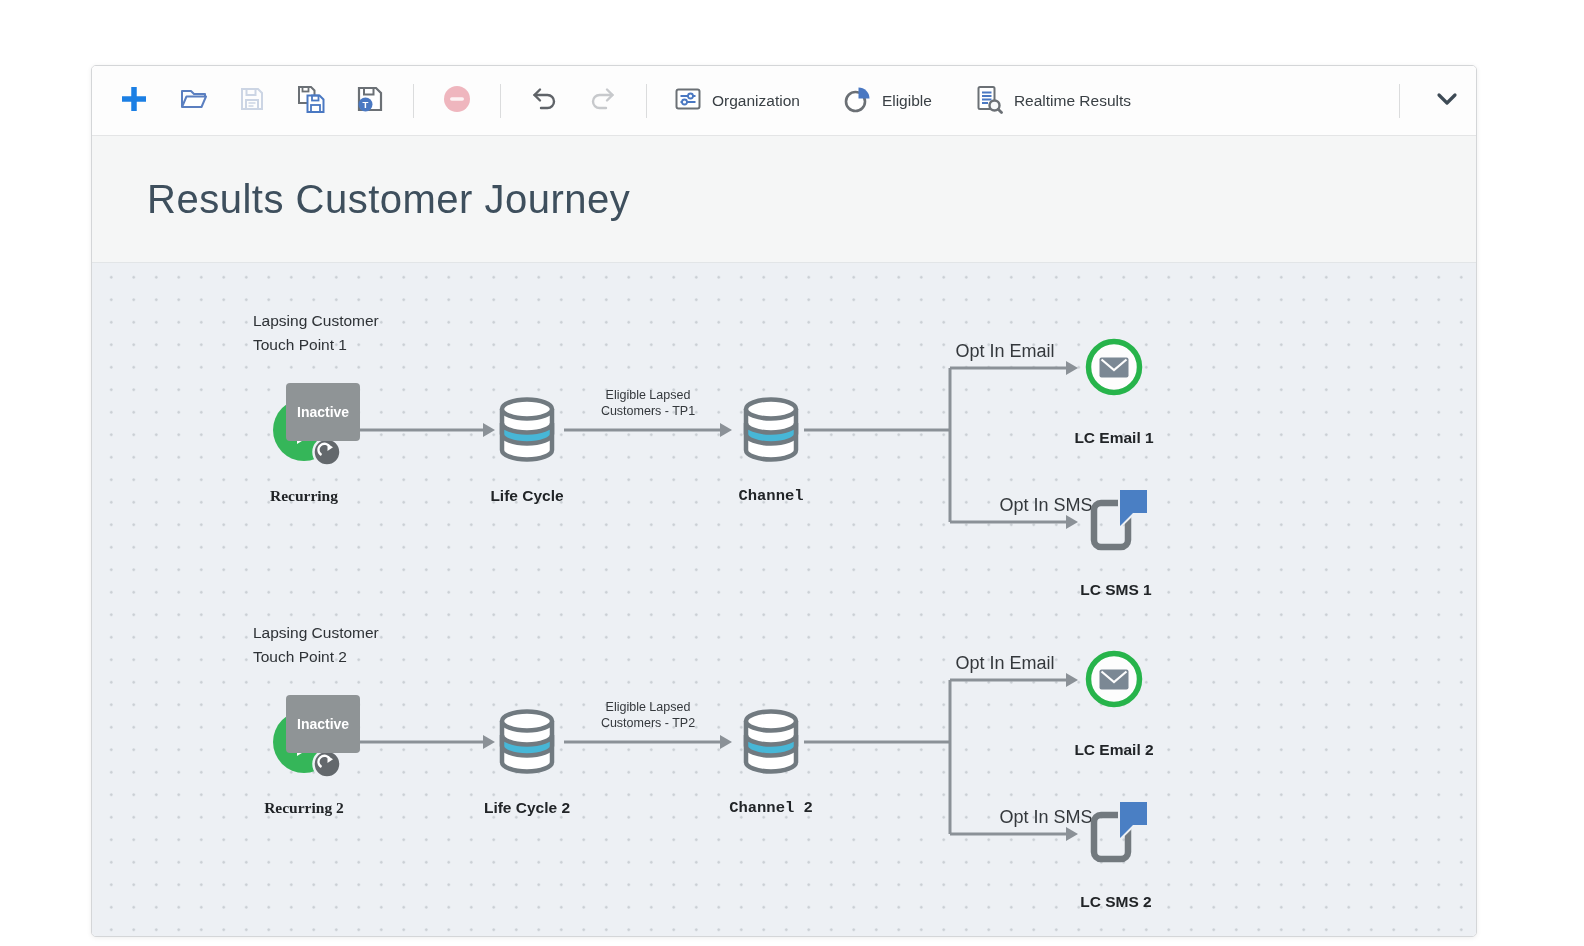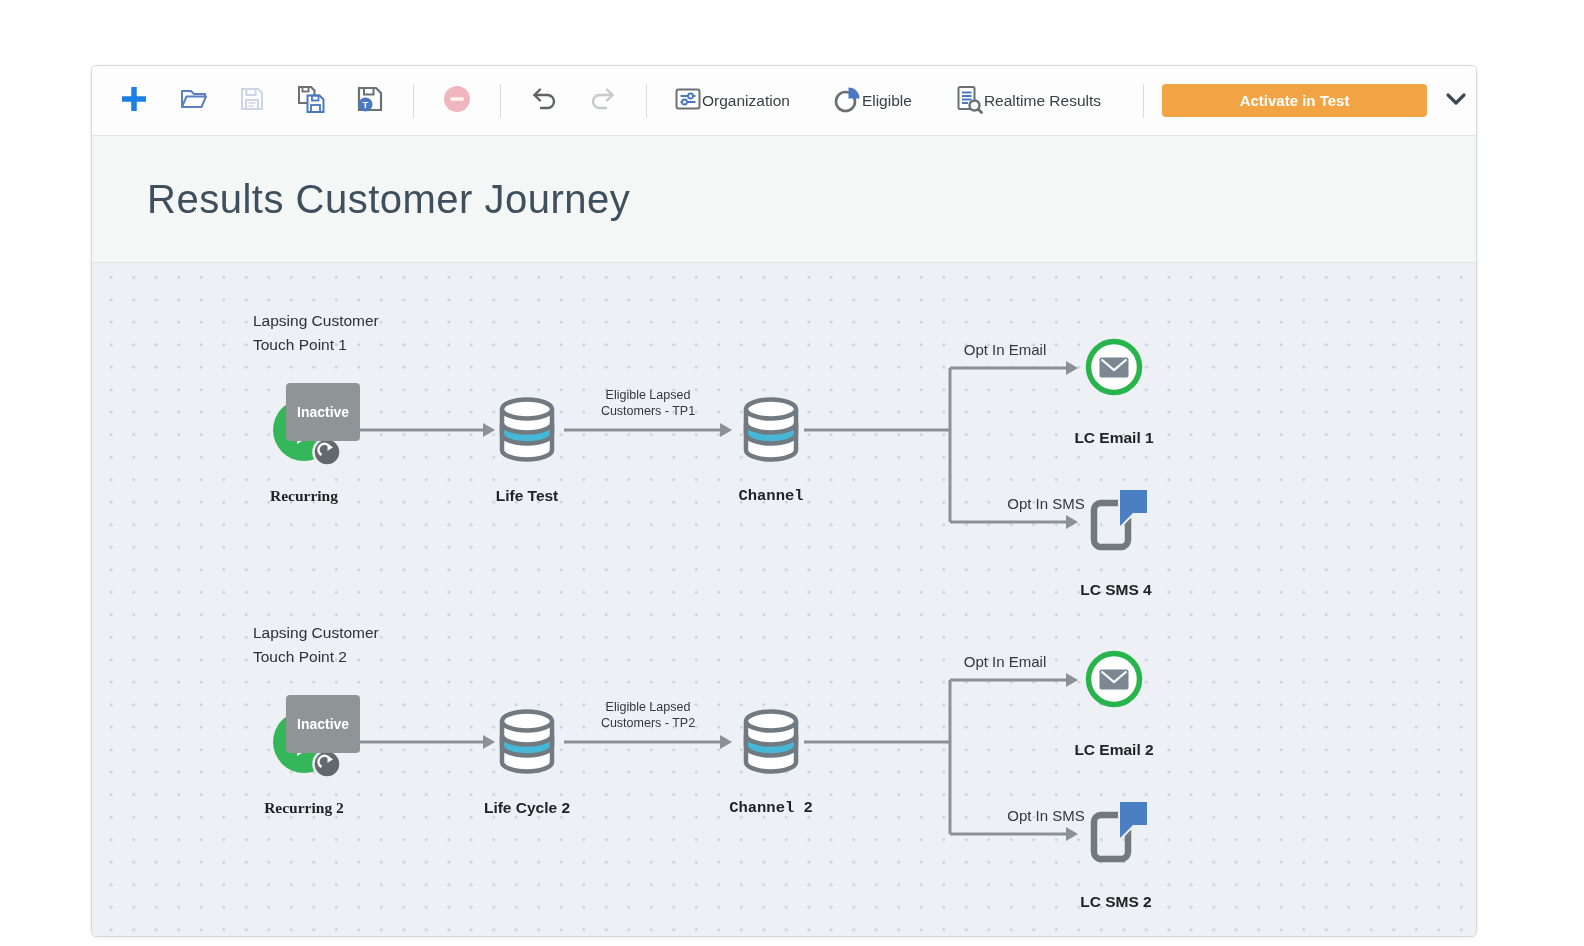--- a/index.html
+++ b/index.html
@@ -8,21 +8,21 @@
   .card { position:absolute; left:91px; top:65px; width:1386px; height:872px;
           background:#fff; border:1px solid #d4d6d8; border-radius:5px;
           box-shadow:0 1px 5px rgba(0,0,0,.07); overflow:hidden; }
 
   
   .toolbar { height:70px; display:flex; align-items:center; padding:0 12px 0 26px;
              background:#fdfdfd; border-bottom:1px solid #e4e5e6; }
   .tb-btn { width:32px; height:32px; margin-right:27px; display:flex; align-items:center;
             justify-content:center; cursor:pointer; flex:0 0 auto; }
   .tb-sep { width:1px; height:34px; background:#dbdcdd; margin-right:27px; flex:0 0 auto; }
-  .tb-textbtn { display:flex; align-items:center; margin-right:42px;
+  .tb-textbtn { display:flex; align-items:center; gap:10px; margin-right:42px;
                 font-size:15.5px; color:#3a4045; cursor:pointer; flex:0 0 auto; }
   .tb-spacer { flex:1 1 auto; }
   .activate-btn { width:265px; height:33px; background:#F2A344; border:none; border-radius:4px;
                   color:#fff; font-weight:bold; font-size:15px; font-family:"Liberation Sans",sans-serif;
                   cursor:pointer; flex:0 0 auto; }
   .chevron-btn { margin-left:16px; margin-right:4px; display:flex; align-items:center; cursor:pointer; flex:0 0 auto; }
 
   
   .titlebar { height:127px; background:#f5f6f6; border-bottom:1px solid #e2e5e7;
               display:flex; align-items:center; padding-left:55px; }
@@ -45,21 +45,21 @@
   .start-node { left:176px; top:85px; width:80px; height:80px; cursor:pointer; }
   .node-label { text-align:center; font-weight:bold; font-size:15.5px; color:#212427; }
   .lbl-start     { left:132px; top:178px; width:160px;font-family:Liberation Serif, serif; }
   .db-node    { width:64px; height:68px; cursor:pointer; }
   .db-lifecycle { left:403px; top:87px; }
   .db-channel   { left:647px; top:87px; }
   .lbl-lifecycle { left:355px; top:178px; width:160px; }
   .lbl-channel   { left:599px; top:178px; width:160px;font-family:Liberation Mono, monospace; }
   .edge-label { left:476px; top:78px; width:160px; text-align:center; font-size:12.5px;
                 color:#34383c; line-height:16px; white-space:pre-line; }
-  .opt-label  { width:140px; text-align:center; font-size:15px; color:#34383c; }
+  .opt-label  { width:140px; text-align:center; font-size:18px; color:#34383c; }
   .opt-email  { left:843px; top:32px; }
   .opt-sms    { left:884px; top:186px; }
   .email-node { left:993px; top:29px; width:58px; height:58px; cursor:pointer; }
   .lbl-email  { left:942px; top:120px; width:160px; }
   .sms-node   { left:994px; top:178px; width:66px; height:66px; cursor:pointer; }
   .lbl-sms    { left:944px; top:272px; width:160px; }
 </style>
 </head>
 <body>
 
@@ -183,21 +183,20 @@
           <path d="M24.2 25.2 L27.5 28.5" stroke="#6b7075" stroke-width="2.8" stroke-linecap="round"></path>
         </svg>
       </span>
       <span>Realtime Results</span>
     </div>
 
     <div class="tb-spacer"></div>
 
     <div class="tb-sep" style="margin-right:18px;"></div>
 
-    <button class="activate-btn">Activate in Test</button>
 
     <div class="chevron-btn">
       <span>
         <svg width="26" height="26" viewBox="0 0 26 26">
             <path d="M5 9 L13 17 L21 9" fill="none" stroke="#3d4a55" stroke-width="3.2" stroke-linecap="round" stroke-linejoin="round"></path>
           </svg>
       </span>
     </div>
   </div>
 
@@ -239,21 +238,21 @@
       </div>
       <div class="node-label lbl-start">Recurring</div>
 
       <div class="db-node db-lifecycle">
         <svg width="64" height="68" viewBox="0 0 64 68">
           <path d="M7 13 v41 a25 9.5 0 0 0 50 0 v-41" fill="#fff" stroke="#717a80" stroke-width="4.5"></path>
           <path d="M7 27 a25 9.5 0 0 0 50 0 v11 a25 9.5 0 0 1 -50 0 Z" fill="#47B7D7" stroke="#717a80" stroke-width="4.5"></path>
           <ellipse cx="32" cy="13" rx="25" ry="9.5" fill="#fff" stroke="#717a80" stroke-width="4.5"></ellipse>
         </svg>
       </div>
-      <div class="node-label lbl-lifecycle">Life Test</div>
+      <div class="node-label lbl-lifecycle">Life Cycle</div>
 
       <div class="edge-label">Eligible Lapsed
 Customers - TP1</div>
 
       <div class="db-node db-channel">
         <svg width="64" height="68" viewBox="0 0 64 68">
           <path d="M7 13 v41 a25 9.5 0 0 0 50 0 v-41" fill="#fff" stroke="#717a80" stroke-width="4.5"></path>
           <path d="M7 27 a25 9.5 0 0 0 50 0 v11 a25 9.5 0 0 1 -50 0 Z" fill="#47B7D7" stroke="#717a80" stroke-width="4.5"></path>
           <ellipse cx="32" cy="13" rx="25" ry="9.5" fill="#fff" stroke="#717a80" stroke-width="4.5"></ellipse>
         </svg>
@@ -272,21 +271,21 @@
       </div>
       <div class="node-label lbl-email">LC Email 1</div>
 
       <div class="sms-node">
         <svg width="66" height="66" viewBox="0 0 66 66">
           <rect x="8" y="16" width="34" height="44" rx="7" fill="none" stroke="#72797e" stroke-width="6.5"></rect>
           <polygon points="34,3 61,3 61,26 47,26 34,39" fill="#4A7FC4" stroke="#edf0f4" stroke-width="4"></polygon>
           <polygon points="34,3 61,3 61,26 47,26 34,39" fill="#4A7FC4"></polygon>
         </svg>
       </div>
-      <div class="node-label lbl-sms">LC SMS 4</div>
+      <div class="node-label lbl-sms">LC SMS 1</div>
     </div>
 
     <div class="jrow r2">
 
       <svg class="connectors" width="1386" height="332" viewBox="0 0 1386 332">
         <g stroke="#8B9197" stroke-width="3" fill="none">
           <path d="M243 121 H391"></path>
           <path d="M472 121 H628"></path>
           <path d="M712 121 H858 M858 59 V213 M858 59 H974 M858 213 H974"></path>
         </g>

